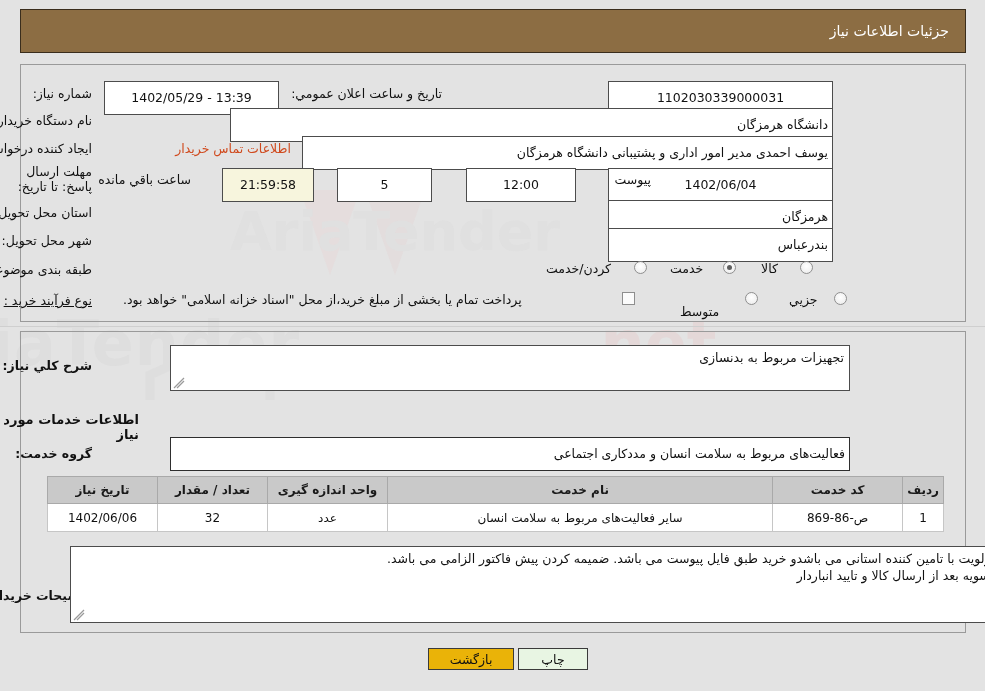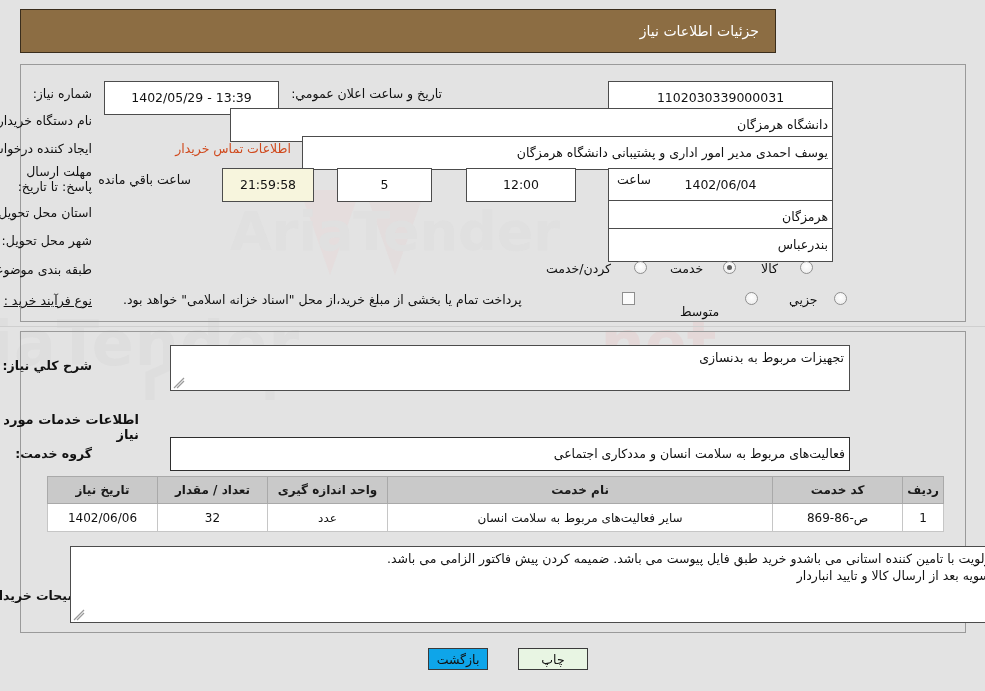--- a/index.html
+++ b/index.html
@@ -24,21 +24,21 @@
     width: 985px; height: 220px;
     pointer-events: none;
     z-index: 0;
     opacity: .30;
   }
 
   
   .titlebar {
     position: absolute;
     left: 20px; top: 9px;
-    width: 756px; height: 44px;
+    width: 946px; height: 44px;
     background: #8c6d43;
     border: 1px solid #3a2d1c;
     display: flex;
     align-items: center;
     justify-content: flex-start;
     padding-right: 16px;
     z-index: 2;
   }
   .titlebar .title {
     color: #ffffff;
@@ -191,21 +191,21 @@
     border: 1px solid #3a3a3a;
     font-size: 12.5px;
     color: #111;
     display: flex;
     align-items: center;
     justify-content: center;
     cursor: pointer;
     z-index: 3;
   }
   #btn-print  { left: 518px; top: 648px; width: 70px; background: #e8f5e3; }
-  #btn-back   { left: 428px; top: 648px; width: 60px; background: #0ea5e9; }
+  #btn-back   { left: 428px; top: 648px; width: 86px; background: #eab308; }
 
   .sep {
     position: absolute;
     left: 0; top: 326px;
     width: 985px; height: 1px;
     background: #cfcfcf;
     z-index: 1;
   }
 </style>
 </head>
@@ -238,21 +238,21 @@
 
   <div class="lbl" style="right:893px; top:113px;">نام دستگاه خریدار:</div>
   <div class="fld right" style="left:230px; top:108px; width:603px; height:21px;">دانشگاه هرمزگان</div>
 
   <div class="lbl" style="right:893px; top:141px;">ایجاد کننده درخواست:</div>
   <div class="fld right" style="left:302px; top:136px; width:531px; height:21px;">یوسف احمدی مدیر امور اداری و پشتیبانی دانشگاه هرمزگان</div>
   <div class="linktext" style="right:694px; top:141px;">اطلاعات تماس خریدار</div>
 
   <div class="lbl wrap" style="right:893px; top:164px; width:80px;">مهلت ارسال پاسخ: تا تاریخ:</div>
   <div class="fld center" style="left:608px; top:168px; width:225px; height:21px;">1402/06/04</div>
-  <div class="lbl" style="right:334px; top:172px;">ساعت</div>
+  <div class="lbl" style="right:334px; top:172px;">پیوست</div>
   <div class="fld center" style="left:466px; top:168px; width:110px; height:21px;">12:00</div>
   <div class="fld center" style="left:337px; top:168px; width:95px; height:21px;">5</div>
   <div class="lbl" style="right:690px; top:172px;">روز و</div>
   <div class="fld center yellow" style="left:222px; top:168px; width:92px; height:21px;">21:59:58</div>
   <div class="lbl" style="right:794px; top:172px;">ساعت باقي مانده</div>
 
   <div class="lbl" style="right:893px; top:205px;">استان محل تحویل:</div>
   <div class="fld right" style="left:608px; top:200px; width:225px; height:21px;">هرمزگان</div>
 
   <div class="lbl" style="right:893px; top:233px;">شهر محل تحویل:</div>

